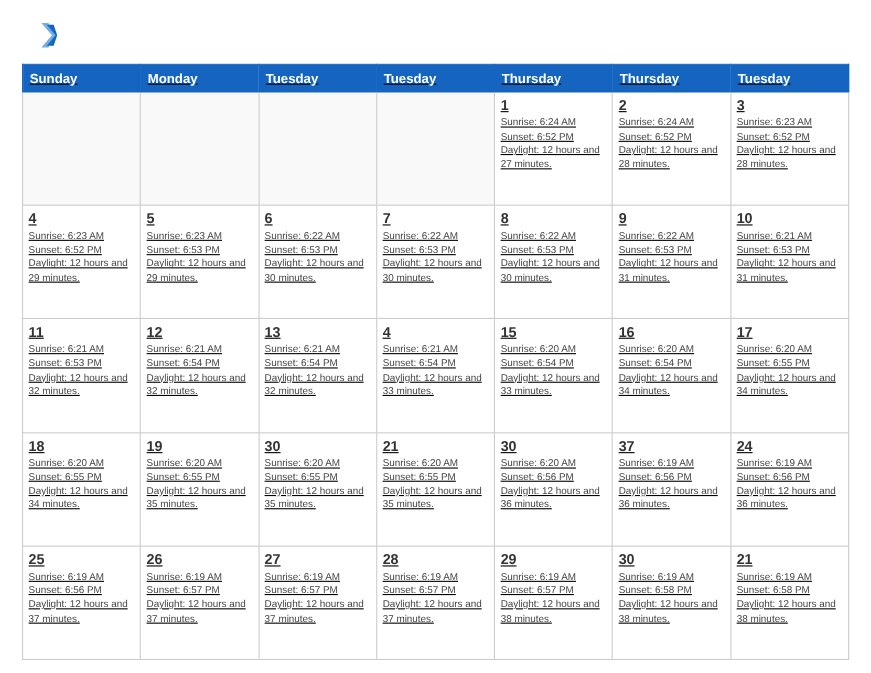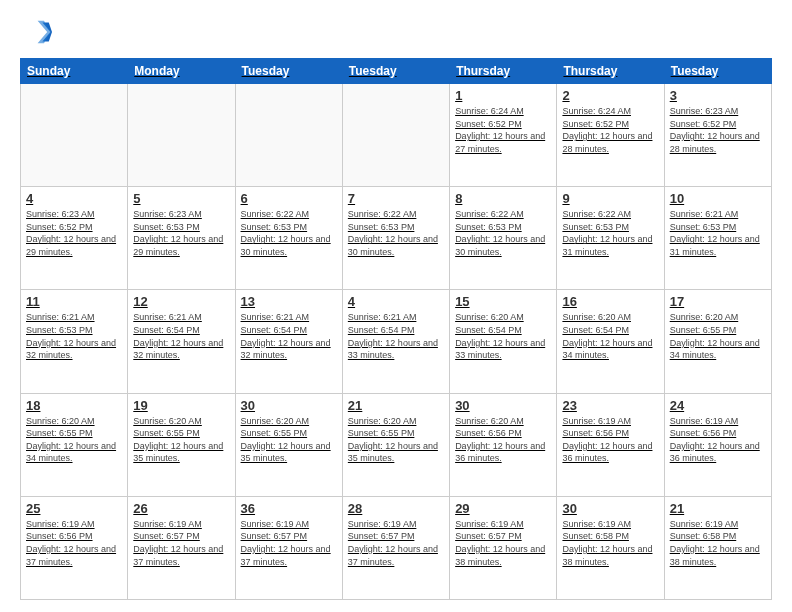--- a/index.html
+++ b/index.html
@@ -265,21 +265,21 @@
 Sunset: 6:55 PM
 Daylight: 12 hours and 35 minutes.</div>
           </td>
           <td>
             <span class="day-num">30</span>
             <div class="day-info" style="white-space: pre-line;">Sunrise: 6:20 AM
 Sunset: 6:56 PM
 Daylight: 12 hours and 36 minutes.</div>
           </td>
           <td>
-            <span class="day-num">23</span>
+            <span class="day-num">37</span>
             <div class="day-info" style="white-space: pre-line;">Sunrise: 6:19 AM
 Sunset: 6:56 PM
 Daylight: 12 hours and 36 minutes.</div>
           </td>
           <td>
             <span class="day-num">24</span>
             <div class="day-info" style="white-space: pre-line;">Sunrise: 6:19 AM
 Sunset: 6:56 PM
 Daylight: 12 hours and 36 minutes.</div>
           </td>
@@ -291,21 +291,21 @@
 Sunset: 6:56 PM
 Daylight: 12 hours and 37 minutes.</div>
           </td>
           <td>
             <span class="day-num">26</span>
             <div class="day-info" style="white-space: pre-line;">Sunrise: 6:19 AM
 Sunset: 6:57 PM
 Daylight: 12 hours and 37 minutes.</div>
           </td>
           <td>
-            <span class="day-num">36</span>
+            <span class="day-num">27</span>
             <div class="day-info" style="white-space: pre-line;">Sunrise: 6:19 AM
 Sunset: 6:57 PM
 Daylight: 12 hours and 37 minutes.</div>
           </td>
           <td>
             <span class="day-num">28</span>
             <div class="day-info" style="white-space: pre-line;">Sunrise: 6:19 AM
 Sunset: 6:57 PM
 Daylight: 12 hours and 37 minutes.</div>
           </td>

